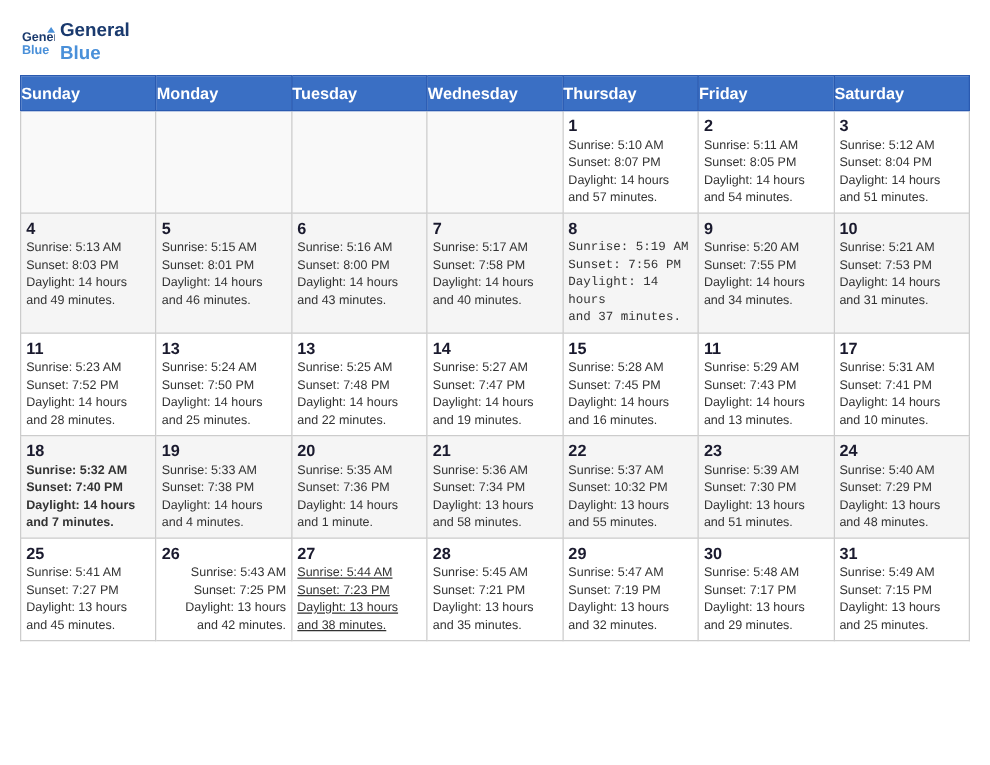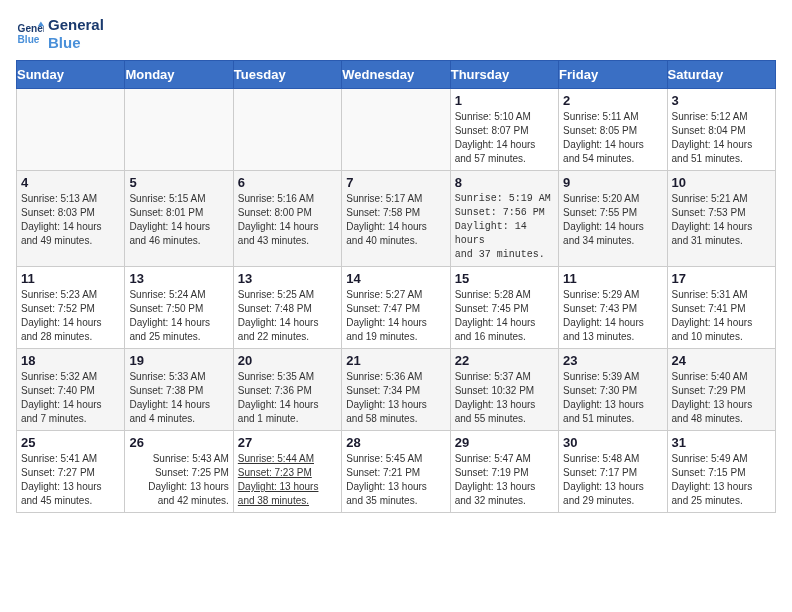--- a/index.html
+++ b/index.html
@@ -239,21 +239,21 @@
           <span class="day-num">17</span>
           <div class="day-info" style="white-space: pre-line;">Sunrise: 5:31 AM
 Sunset: 7:41 PM
 Daylight: 14 hours
 and 10 minutes.</div>
         </td>
       </tr>
       <tr>
         <td>
           <span class="day-num">18</span>
-          <div class="day-info" style="white-space: pre-line;">Sunrise: 5:32 AM
+          <div class="day-info" style="white-space: pre-line; font-weight: bold;">Sunrise: 5:32 AM
 Sunset: 7:40 PM
 Daylight: 14 hours
 and 7 minutes.</div>
         </td>
         <td>
           <span class="day-num">19</span>
           <div class="day-info" style="white-space: pre-line;">Sunrise: 5:33 AM
 Sunset: 7:38 PM
 Daylight: 14 hours
 and 4 minutes.</div>

